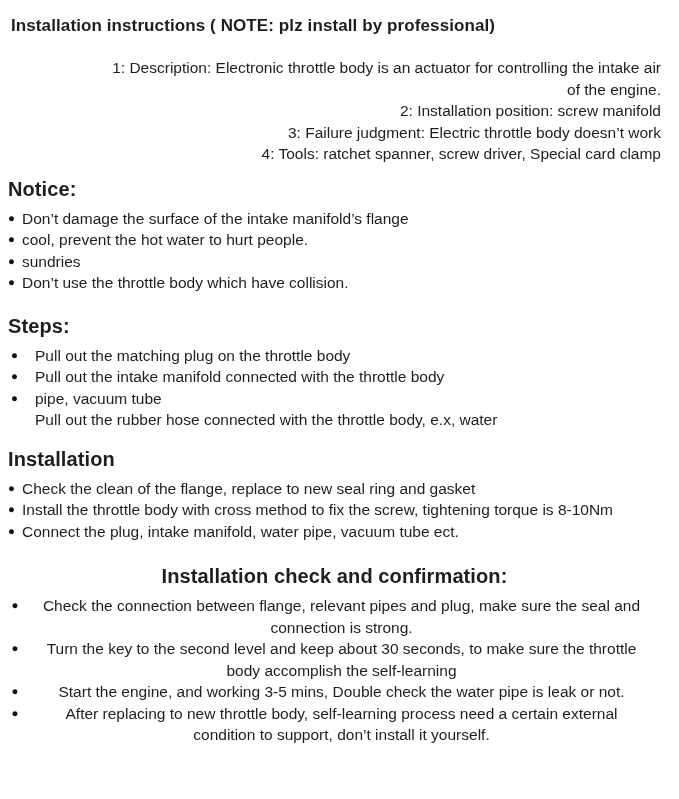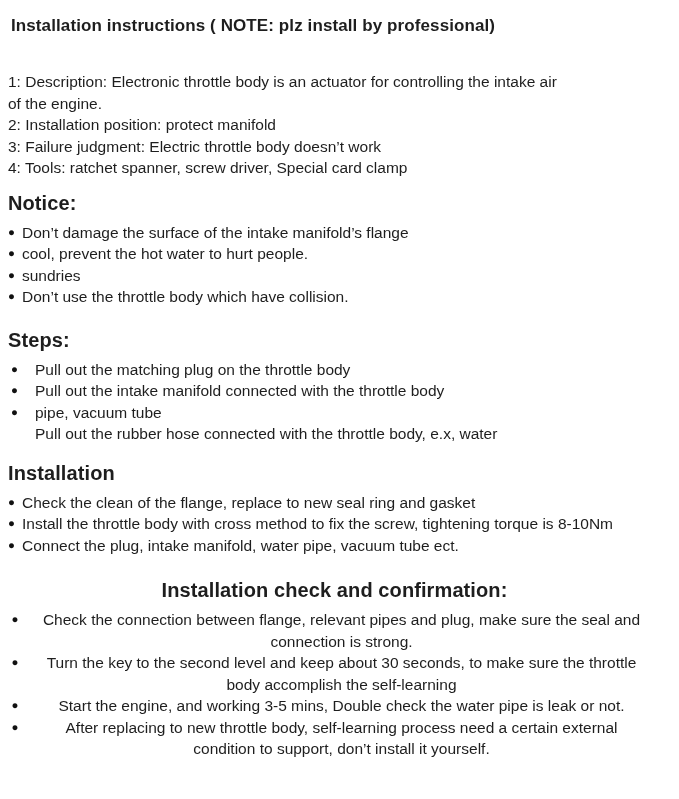--- a/index.html
+++ b/index.html
@@ -20,21 +20,22 @@
     padding: 15px 18px 0 8px;
   }
   .title {
     font-size: 17px;
     line-height: 22px;
     font-weight: 700;
     margin-left: 3px;
     letter-spacing: 0.1px;
   }
   .intro {
-    margin-top: 34px;
+    margin-top: 20px;
+    text-align: right;
   }
   .text-line {
     line-height: 21.5px;
     white-space: nowrap;
   }
   section.sec { display: block; }
   .sec-notice        { margin-top: 14px; }
   .sec-steps         { margin-top: 22px; }
   .sec-installation  { margin-top: 18px; }
   .sec-check         { margin-top: 24px; text-align: center; }
@@ -66,21 +67,21 @@
 </style>
 </head>
 <body style="background: rgb(255, 255, 255); color: rgb(30, 30, 30);">
 
 <div class="doc">
   <h1 class="title">Installation instructions ( NOTE: plz install by professional)</h1>
 
   <div class="intro">
       <div class="text-line">1: Description: Electronic throttle body is an actuator for controlling the intake air</div>
       <div class="text-line">of the engine.</div>
-      <div class="text-line">2: Installation position: protect manifold</div>
+      <div class="text-line">2: Installation position: screw manifold</div>
       <div class="text-line">3: Failure judgment: Electric throttle body doesn’t work</div>
       <div class="text-line">4: Tools: ratchet spanner, screw driver, Special card clamp</div>
     </div>
 
   <section class="sec sec-notice">
     <h2 class="heading">Notice:</h2>
     <ul class="bullets tight">
         <li class="bullet-item">
           <span class="bullet" style="color: rgb(17, 17, 17);">●</span>
           <span class="bullet-text">

